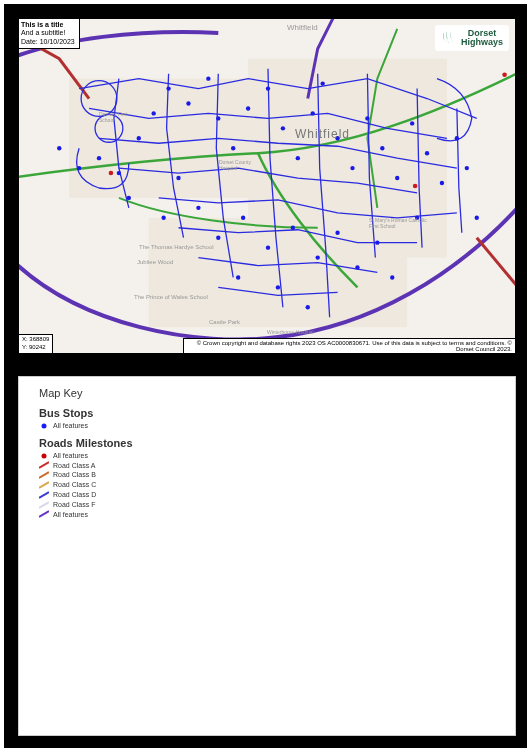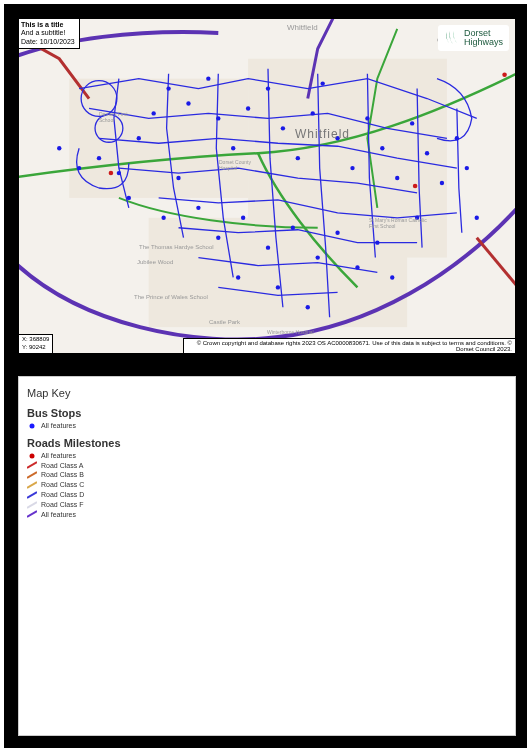--- a/index.html
+++ b/index.html
@@ -45,21 +45,21 @@
     top: 6px; right: 6px;
     background: #fff;
     border-radius: 3px;
     padding: 4px 6px;
     display: flex;
     align-items: center;
     gap: 4px;
     font-size: 9px;
     color: #205c40;
   }
-  .logo-text { font-weight: normal; line-height: 1; }
+  .logo-text { font-weight: bold; line-height: 1; text-align: center; }
   .coord-box {
     position: absolute;
     left: 0; bottom: 0;
     background: #fff;
     border-top: 1px solid #000;
     border-right: 1px solid #000;
     padding: 1px 3px;
     font-size: 6px;
     line-height: 1.3;
   }
@@ -82,21 +82,21 @@
     white-space: nowrap;
   }
   .place-label.big { font-size: 12px; color: #777; letter-spacing: 1px; }
 
   .legend-panel {
     position: absolute;
     top: 370px; left: 12px;
     width: 498px; height: 360px;
     border: 1px solid #ccc;
     background: #fff;
-    padding: 10px 8px;
+    padding: 10px 20px;
   }
   .legend-title { font-size: 11px; margin-bottom: 8px; color: #333; }
   .section-heading {
     font-size: 11px;
     font-weight: bold;
     color: #333;
     margin: 6px 0 2px;
   }
   .legend-item {
     display: flex;

